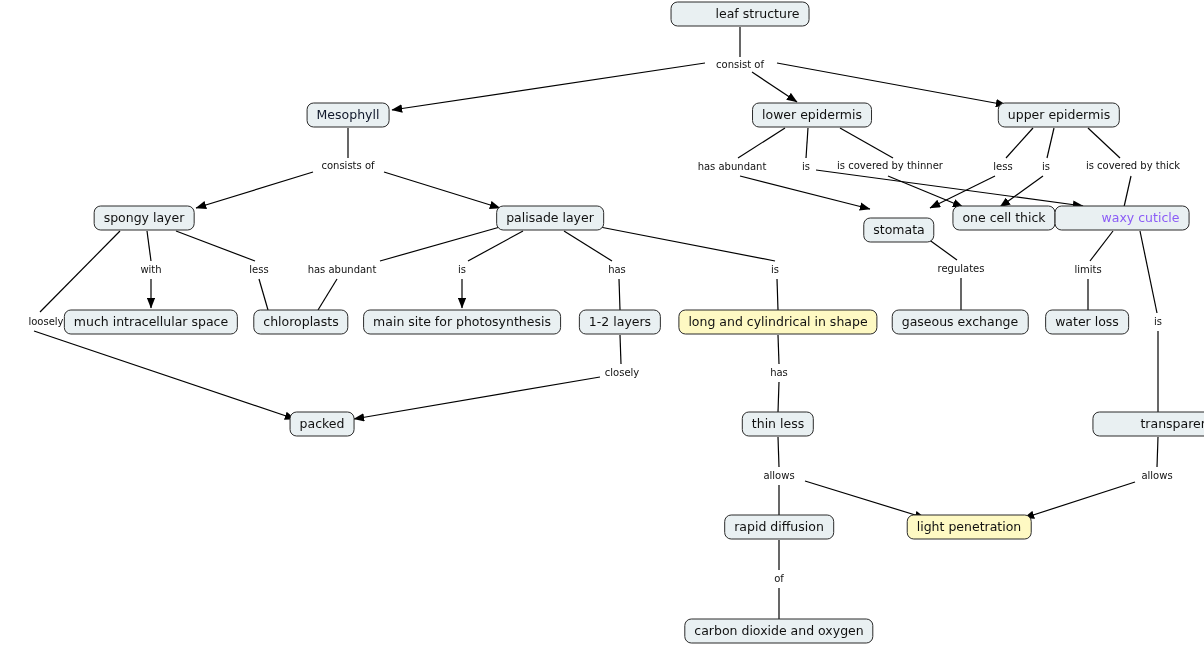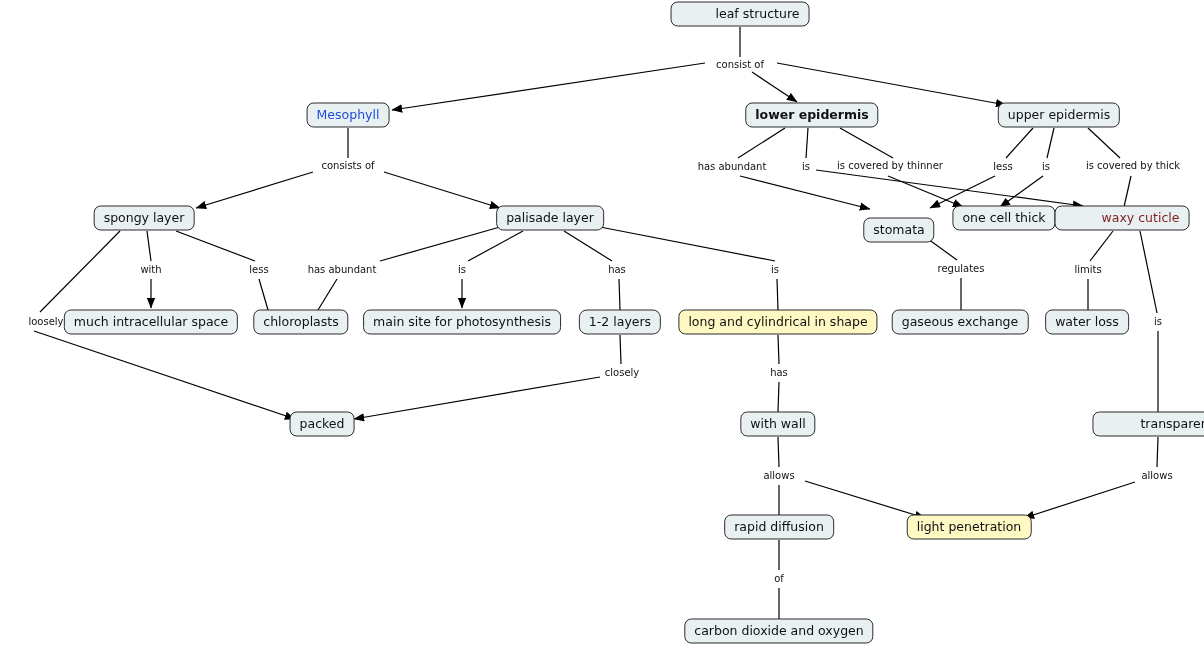--- a/index.html
+++ b/index.html
@@ -136,35 +136,35 @@
       <div class="edge-label" style="left: 1088px; top: 270px;">limits</div>
       <div class="edge-label" style="left: 1158px; top: 322px;">is</div>
       <div class="edge-label" style="left: 622px; top: 373px;">closely</div>
       <div class="edge-label" style="left: 779px; top: 373px;">has</div>
       <div class="edge-label" style="left: 779px; top: 476px;">allows</div>
       <div class="edge-label" style="left: 1157px; top: 476px;">allows</div>
       <div class="edge-label" style="left: 779px; top: 579px;">of</div>
     </div>
   <div id="node-layer">
       <div class="node" style="left: 740px; top: 14px; background: rgb(233, 240, 242); border-color: rgb(43, 43, 43); color: rgb(17, 17, 17); padding-left: 44px;">leaf structure</div>
-      <div class="node" style="left: 348px; top: 115px; background: rgb(233, 240, 242); border-color: rgb(43, 43, 43); color: #1d4ed8;">Mesophyll</div>
-      <div class="node" style="left: 812px; top: 115px; background: rgb(233, 240, 242); border-color: rgb(43, 43, 43); color: rgb(17, 17, 17); font-weight: bold;">lower epidermis</div>
+      <div class="node" style="left: 348px; top: 115px; background: rgb(233, 240, 242); border-color: rgb(43, 43, 43); color: #0f172a;">Mesophyll</div>
+      <div class="node" style="left: 812px; top: 115px; background: rgb(233, 240, 242); border-color: rgb(43, 43, 43); color: rgb(17, 17, 17);">lower epidermis</div>
       <div class="node" style="left: 1059px; top: 115px; background: rgb(233, 240, 242); border-color: rgb(43, 43, 43); color: rgb(17, 17, 17);">upper epidermis</div>
       <div class="node" style="left: 144px; top: 218px; background: rgb(233, 240, 242); border-color: rgb(43, 43, 43); color: rgb(17, 17, 17);">spongy layer</div>
       <div class="node" style="left: 550px; top: 218px; background: rgb(233, 240, 242); border-color: rgb(43, 43, 43); color: rgb(17, 17, 17);">palisade layer</div>
       <div class="node" style="left: 899px; top: 230px; background: rgb(233, 240, 242); border-color: rgb(43, 43, 43); color: rgb(17, 17, 17);">stomata</div>
       <div class="node" style="left: 1004px; top: 218px; background: rgb(233, 240, 242); border-color: rgb(43, 43, 43); color: rgb(17, 17, 17);">one cell thick</div>
-      <div class="node" style="left: 1122px; top: 218px; background: rgb(233, 240, 242); border-color: rgb(43, 43, 43); color: #7f1d1d; padding-left: 46px;">waxy cuticle</div>
+      <div class="node" style="left: 1122px; top: 218px; background: rgb(233, 240, 242); border-color: rgb(43, 43, 43); color: #8b5cf6; padding-left: 46px;">waxy cuticle</div>
       <div class="node" style="left: 151px; top: 322px; background: rgb(233, 240, 242); border-color: rgb(43, 43, 43); color: rgb(17, 17, 17);">much intracellular space</div>
       <div class="node" style="left: 301px; top: 322px; background: rgb(233, 240, 242); border-color: rgb(43, 43, 43); color: rgb(17, 17, 17);">chloroplasts</div>
       <div class="node" style="left: 462px; top: 322px; background: rgb(233, 240, 242); border-color: rgb(43, 43, 43); color: rgb(17, 17, 17);">main site for photosynthesis</div>
-      <div class="node" style="left: 620px; top: 322px; background: rgb(233, 240, 242); border-color: rgb(43, 43, 43); color: rgb(17, 17, 17); border-radius: 8px;">1-2 layers</div>
+      <div class="node" style="left: 620px; top: 322px; background: rgb(233, 240, 242); border-color: rgb(43, 43, 43); color: rgb(17, 17, 17);">1-2 layers</div>
       <div class="node" style="left: 778px; top: 322px; background: #fef9c3; border-color: rgb(43, 43, 43); color: rgb(17, 17, 17);">long and cylindrical in shape</div>
       <div class="node" style="left: 960px; top: 322px; background: rgb(233, 240, 242); border-color: rgb(43, 43, 43); color: rgb(17, 17, 17);">gaseous exchange</div>
       <div class="node" style="left: 1087px; top: 322px; background: rgb(233, 240, 242); border-color: rgb(43, 43, 43); color: rgb(17, 17, 17);">water loss</div>
       <div class="node" style="left: 322px; top: 424px; background: rgb(233, 240, 242); border-color: rgb(43, 43, 43); color: rgb(17, 17, 17);">packed</div>
-      <div class="node" style="left: 778px; top: 424px; background: rgb(233, 240, 242); border-color: rgb(43, 43, 43); color: rgb(17, 17, 17);">with wall</div>
+      <div class="node" style="left: 778px; top: 424px; background: rgb(233, 240, 242); border-color: rgb(43, 43, 43); color: rgb(17, 17, 17);">thin less</div>
       <div class="node" style="left: 1158px; top: 424px; background: rgb(233, 240, 242); border-color: rgb(43, 43, 43); color: rgb(17, 17, 17); padding-left: 47px;">transparent</div>
       <div class="node" style="left: 779px; top: 527px; background: rgb(233, 240, 242); border-color: rgb(43, 43, 43); color: rgb(17, 17, 17);">rapid diffusion</div>
       <div class="node" style="left: 969px; top: 527px; background: #fef9c3; border-color: rgb(43, 43, 43); color: rgb(17, 17, 17);">light penetration</div>
       <div class="node" style="left: 779px; top: 631px; background: rgb(233, 240, 242); border-color: rgb(43, 43, 43); color: rgb(17, 17, 17);">carbon dioxide and oxygen</div>
     </div>
 </div>
 
 </body></html>

